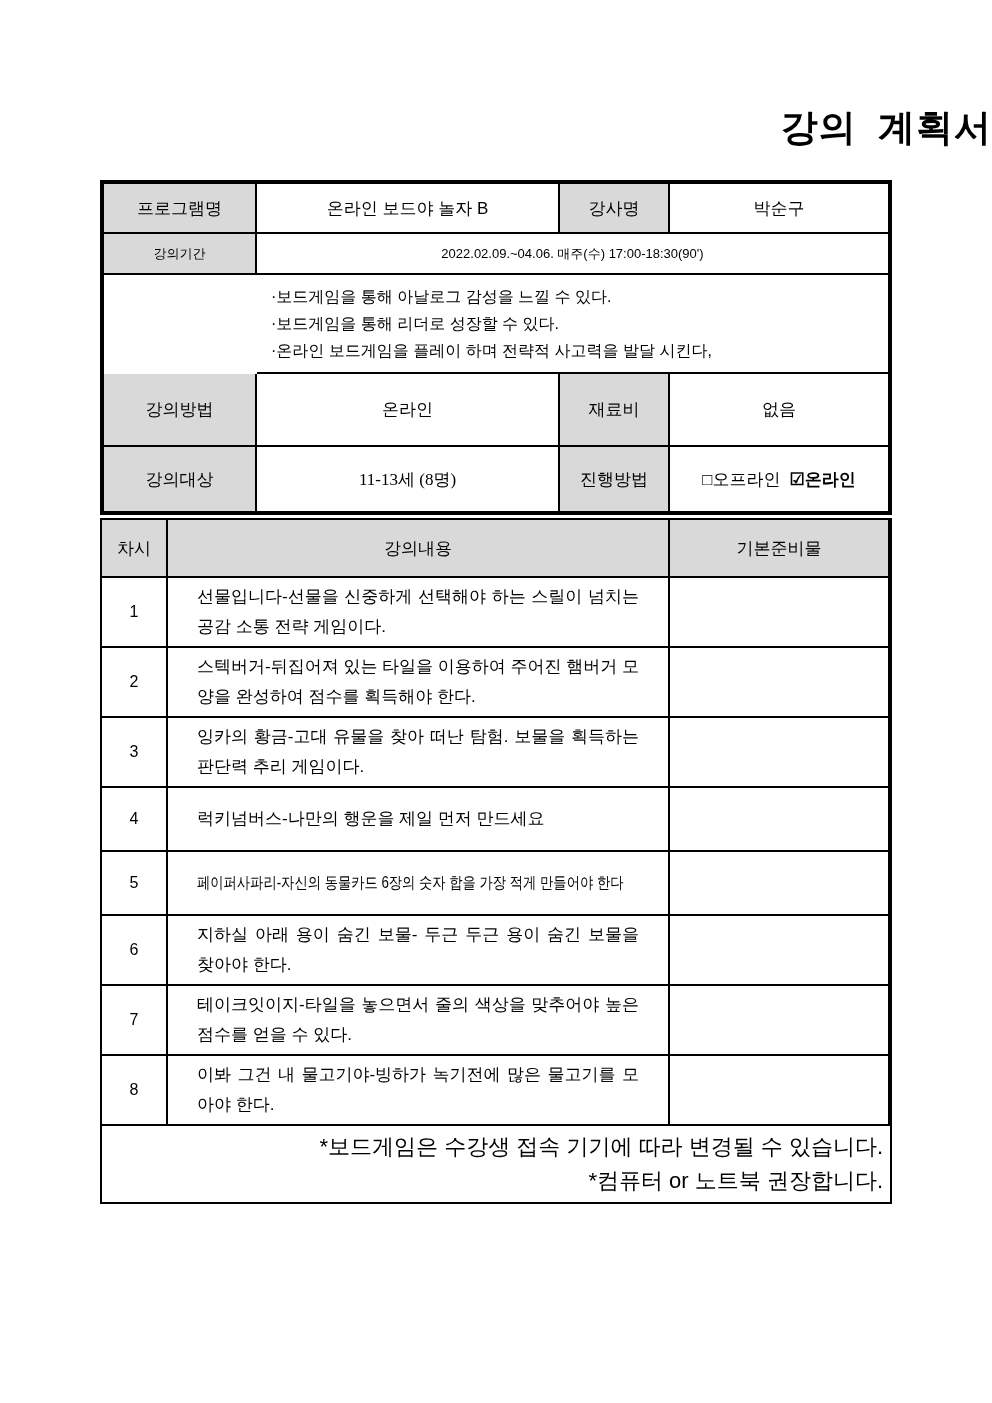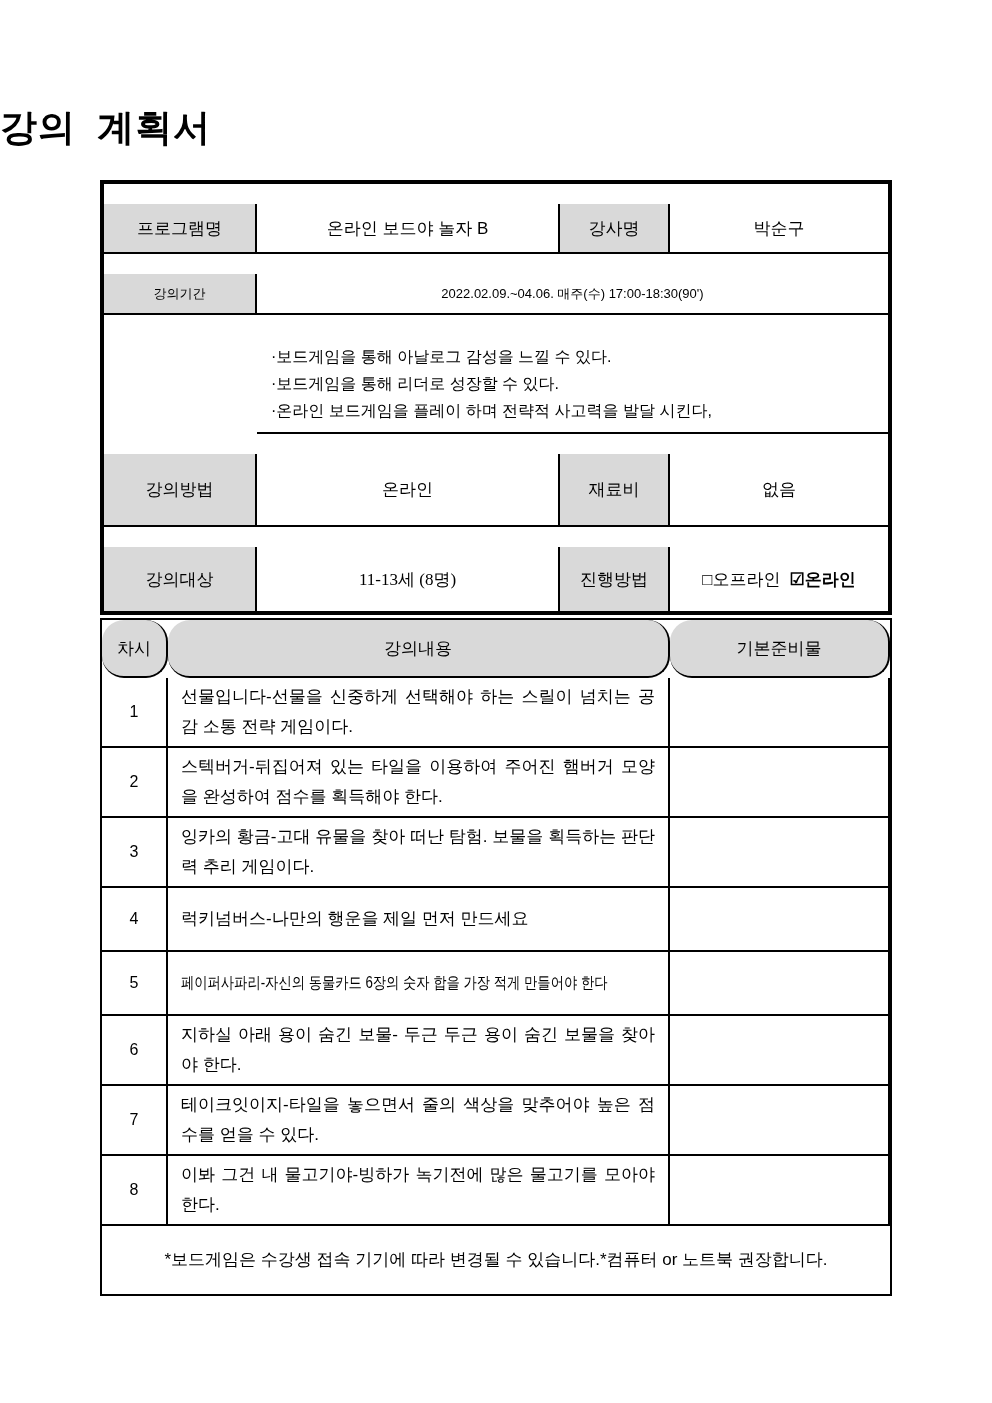--- a/index.html
+++ b/index.html
@@ -1,36 +1,36 @@
 <!DOCTYPE html>
 <html><head>
 <meta charset="utf-8">
 <style>
   html,body{margin:0;padding:0;background:#ffffff;}
   body{
     width:992px;height:1403px;overflow:hidden;position:relative;
     font-family:"Liberation Sans","DejaVu Sans",sans-serif;color:#000;
   }
   .doc-title{
-    margin:104px 0 4px 0;text-align:left;
+    margin:104px 0 4px 0;text-align:right;
     font-size:37px;font-weight:bold;letter-spacing:1px;word-spacing:10px;
     line-height:48px;
   }
   
   .table1{
     width:784px;margin:28px auto 0 auto;
     border:4px solid #000;
     display:grid;
     grid-template-columns:153px 303px 110px 218px;
     background:#fff;
   }
   .t1c{
     display:flex;align-items:center;justify-content:center;
     border-right:2px solid #000;border-bottom:2px solid #000;
-    font-size:17px;text-align:center;padding:2px 4px;box-sizing:border-box;margin-top:20px;
+    font-size:17px;text-align:center;padding:2px 4px;box-sizing:border-box;
   }
   .gray{background:#d9d9d9;}
   .noR{border-right:none;}
   .noB{border-bottom:none;font-family:Liberation Serif, serif;}
   .span3{grid-column:2/5;}
   .r1{min-height:50px;}
   .r2{min-height:41px;}
   .r3{min-height:97px;}
   .r4{min-height:73px;}
   .r5{min-height:64px;}
@@ -47,33 +47,33 @@
     border:2px solid #000;
     display:grid;
     grid-template-columns:66px 502px 220px;
     background:#fff;
   }
   .t2c{
     display:flex;align-items:center;justify-content:center;
     border-right:2px solid #000;border-bottom:2px solid #000;
     box-sizing:border-box;font-size:17px;
   }
-  .hcell{min-height:58px;background:#d9d9d9;border-radius:22px;}
+  .hcell{min-height:58px;background:#d9d9d9;}
   .rcell{min-height:64px;}
   .numcell{font-size:16px;}
-  .ccell{justify-content:flex-start;padding:4px 13px;}
+  .ccell{justify-content:flex-start;padding:4px 29px;}
   .jtext{width:100%;text-align:justify;word-break:break-all;line-height:30px;}
   .condensed{
     white-space:nowrap;display:inline-block;
     transform:scaleX(0.83);transform-origin:0 50%;font-size:16px;
   }
   .footer-cell{
     grid-column:1/-1;border-right:none;border-bottom:none;
-    flex-direction:row;align-items:center;justify-content:center;
-    min-height:68px;padding:4px 7px;line-height:34px;font-size:17px;text-align:left;
+    flex-direction:column;align-items:flex-end;justify-content:center;
+    min-height:68px;padding:4px 7px;line-height:34px;font-size:22px;text-align:left;
   }
 </style>
 </head>
 <body>
 
 <h1 class="doc-title">강의 계획서</h1>
 
 <div class="table1">
 
   <div class="t1c gray r1">프로그램명</div>

